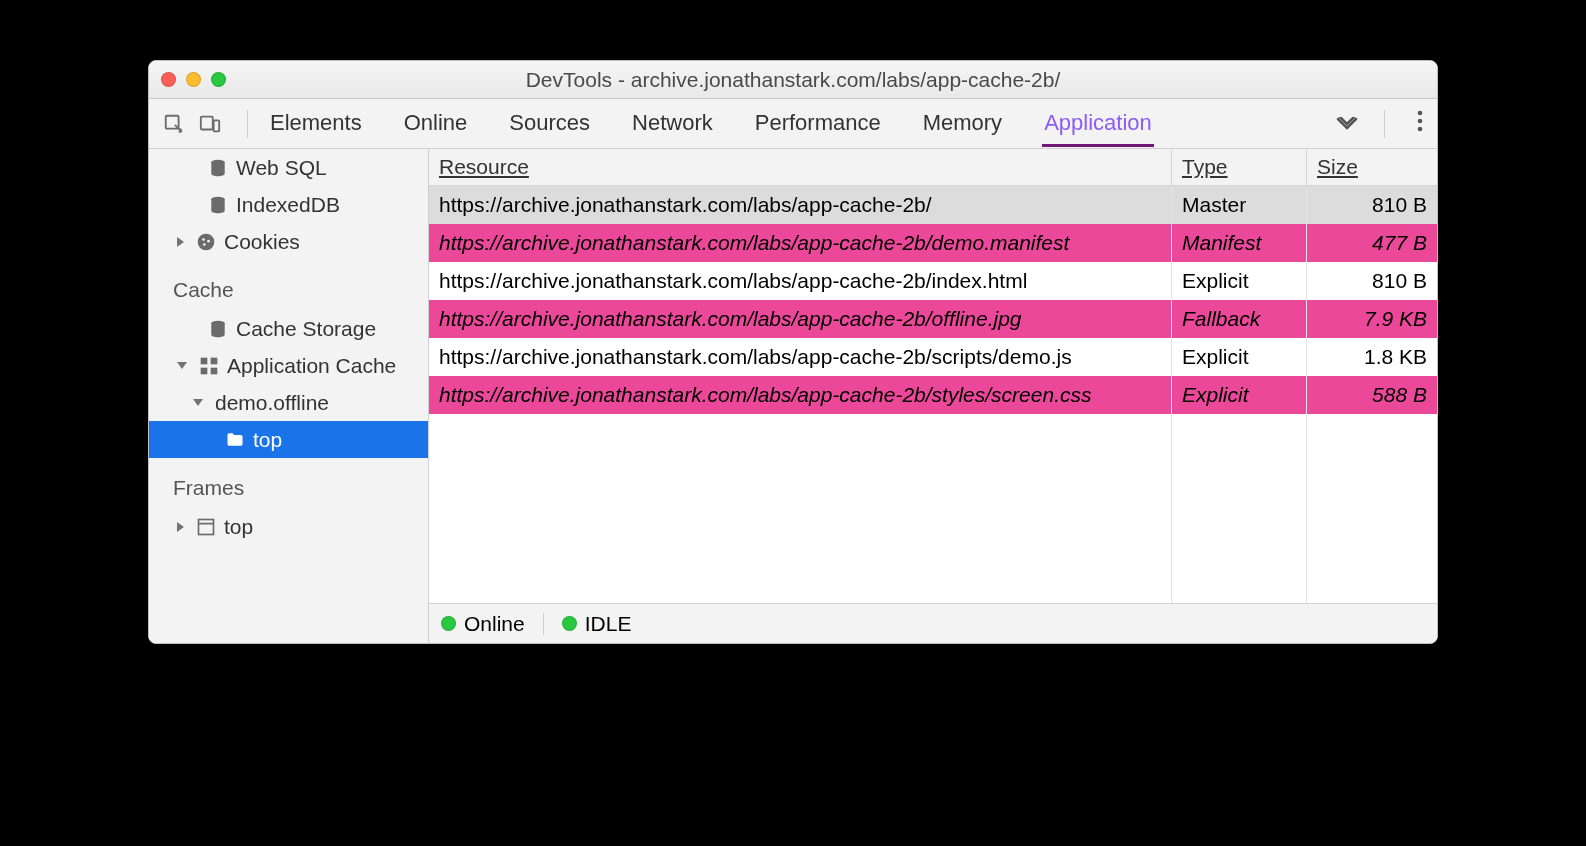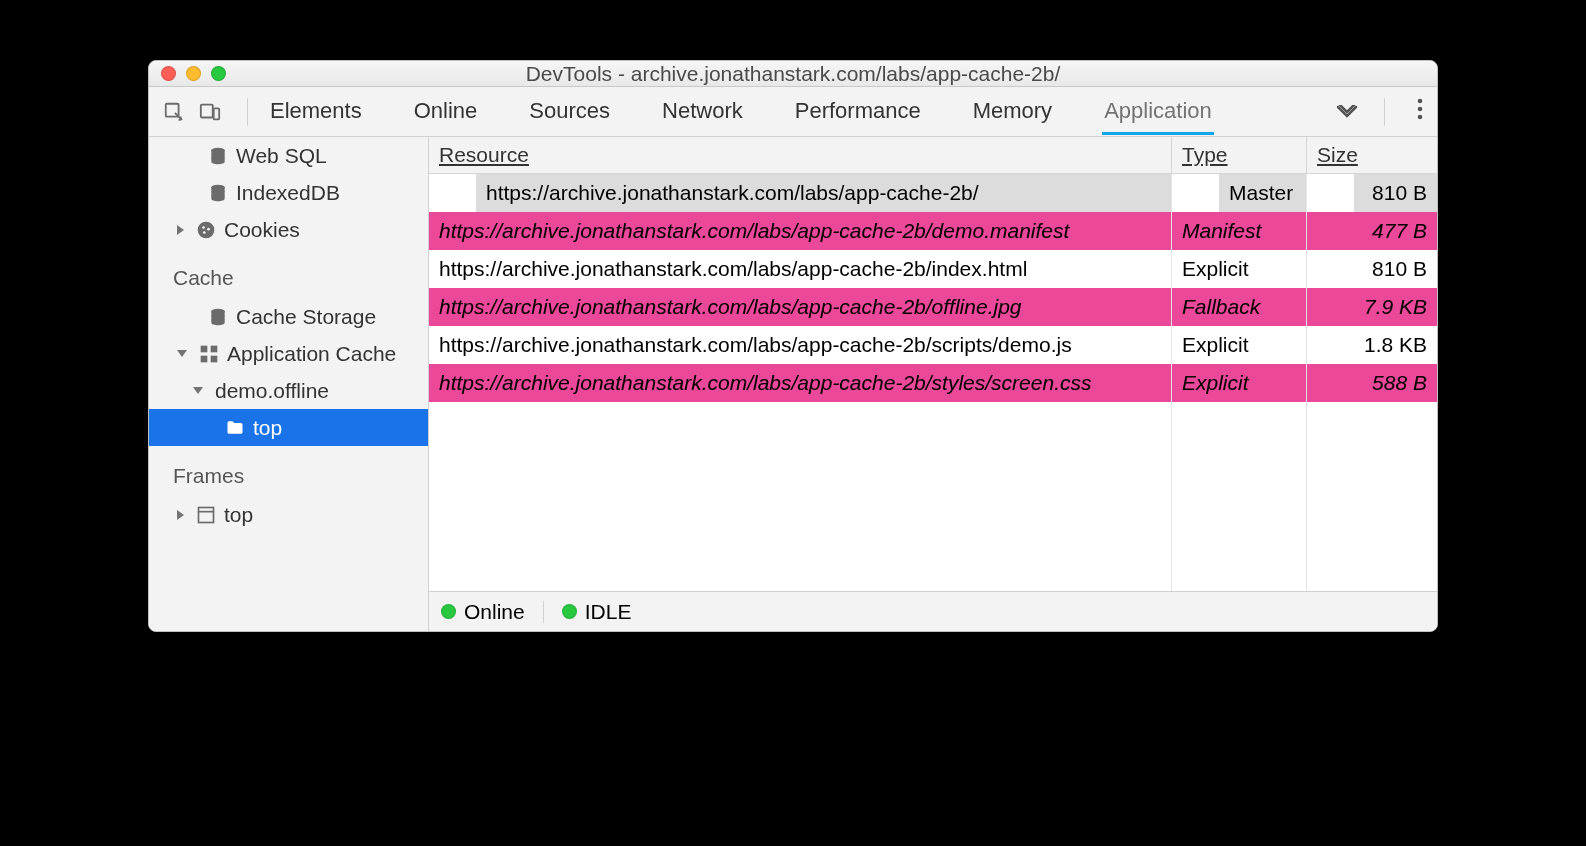--- a/index.html
+++ b/index.html
@@ -16,21 +16,21 @@
   }
   .window {
     width: 1290px;
     background: #fff;
     border-radius: 8px;
     box-shadow: 0 20px 60px rgba(0,0,0,0.7);
     overflow: hidden;
     border: 1px solid #bfbfbf;
   }
   .titlebar {
-    height: 26px;
+    height: 38px;
     background: linear-gradient(#f6f6f6, #e8e8e8);
     border-bottom: 1px solid #c9c9c9;
     display: flex;
     align-items: center;
     padding: 0 12px;
     position: relative;
   }
   .traffic { display: flex; gap: 10px; }
   .traffic-dot {
     width: 15px; height: 15px; border-radius: 50%;
@@ -60,32 +60,32 @@
     color: #6b6b6b;
     display: inline-flex;
   }
   .tb-sep {
     width: 1px; height: 28px; background: #cfcfcf;
     margin: 0 12px;
   }
   .tabs {
     display: flex;
     flex: 1;
-    gap: 48px;
+    gap: 38px;
     padding-left: 8px;
   }
   .tab {
     font-size: 22px;
     color: #333;
     padding: 10px 2px 8px;
     cursor: pointer;
   }
   .tab.active {
-    border-bottom: 3px solid #0ea5e9;
-    color: #737373;
+    border-bottom: 3px solid #701a75;
+    color: #8b5cf6;
   }
   .more-tabs {
     color: #555;
     padding: 0 14px;
   }
   .kebab {
     margin-left: 20px;
     color: #555;
   }
   .body {
@@ -175,21 +175,21 @@
     white-space: nowrap;
     overflow: hidden;
     text-overflow: ellipsis;
     height: 38px;
     display: flex;
     align-items: center;
   }
   .col-size .row-cell { justify-content: flex-end; }
   .row-odd  { background: #fff; }
   .row-even { background: #ec4899; font-style: italic; }
-  .row-sel  { background: #dcdcdc; margin-left: 47px; }
+  .row-sel  { background: #dcdcdc; }
   .statusbar {
     height: 40px;
     border-top: 1px solid #d0d0d0;
     display: flex;
     align-items: center;
     padding: 0 12px;
     gap: 8px;
     background: #f3f3f3;
     font-size: 21px;
   }

